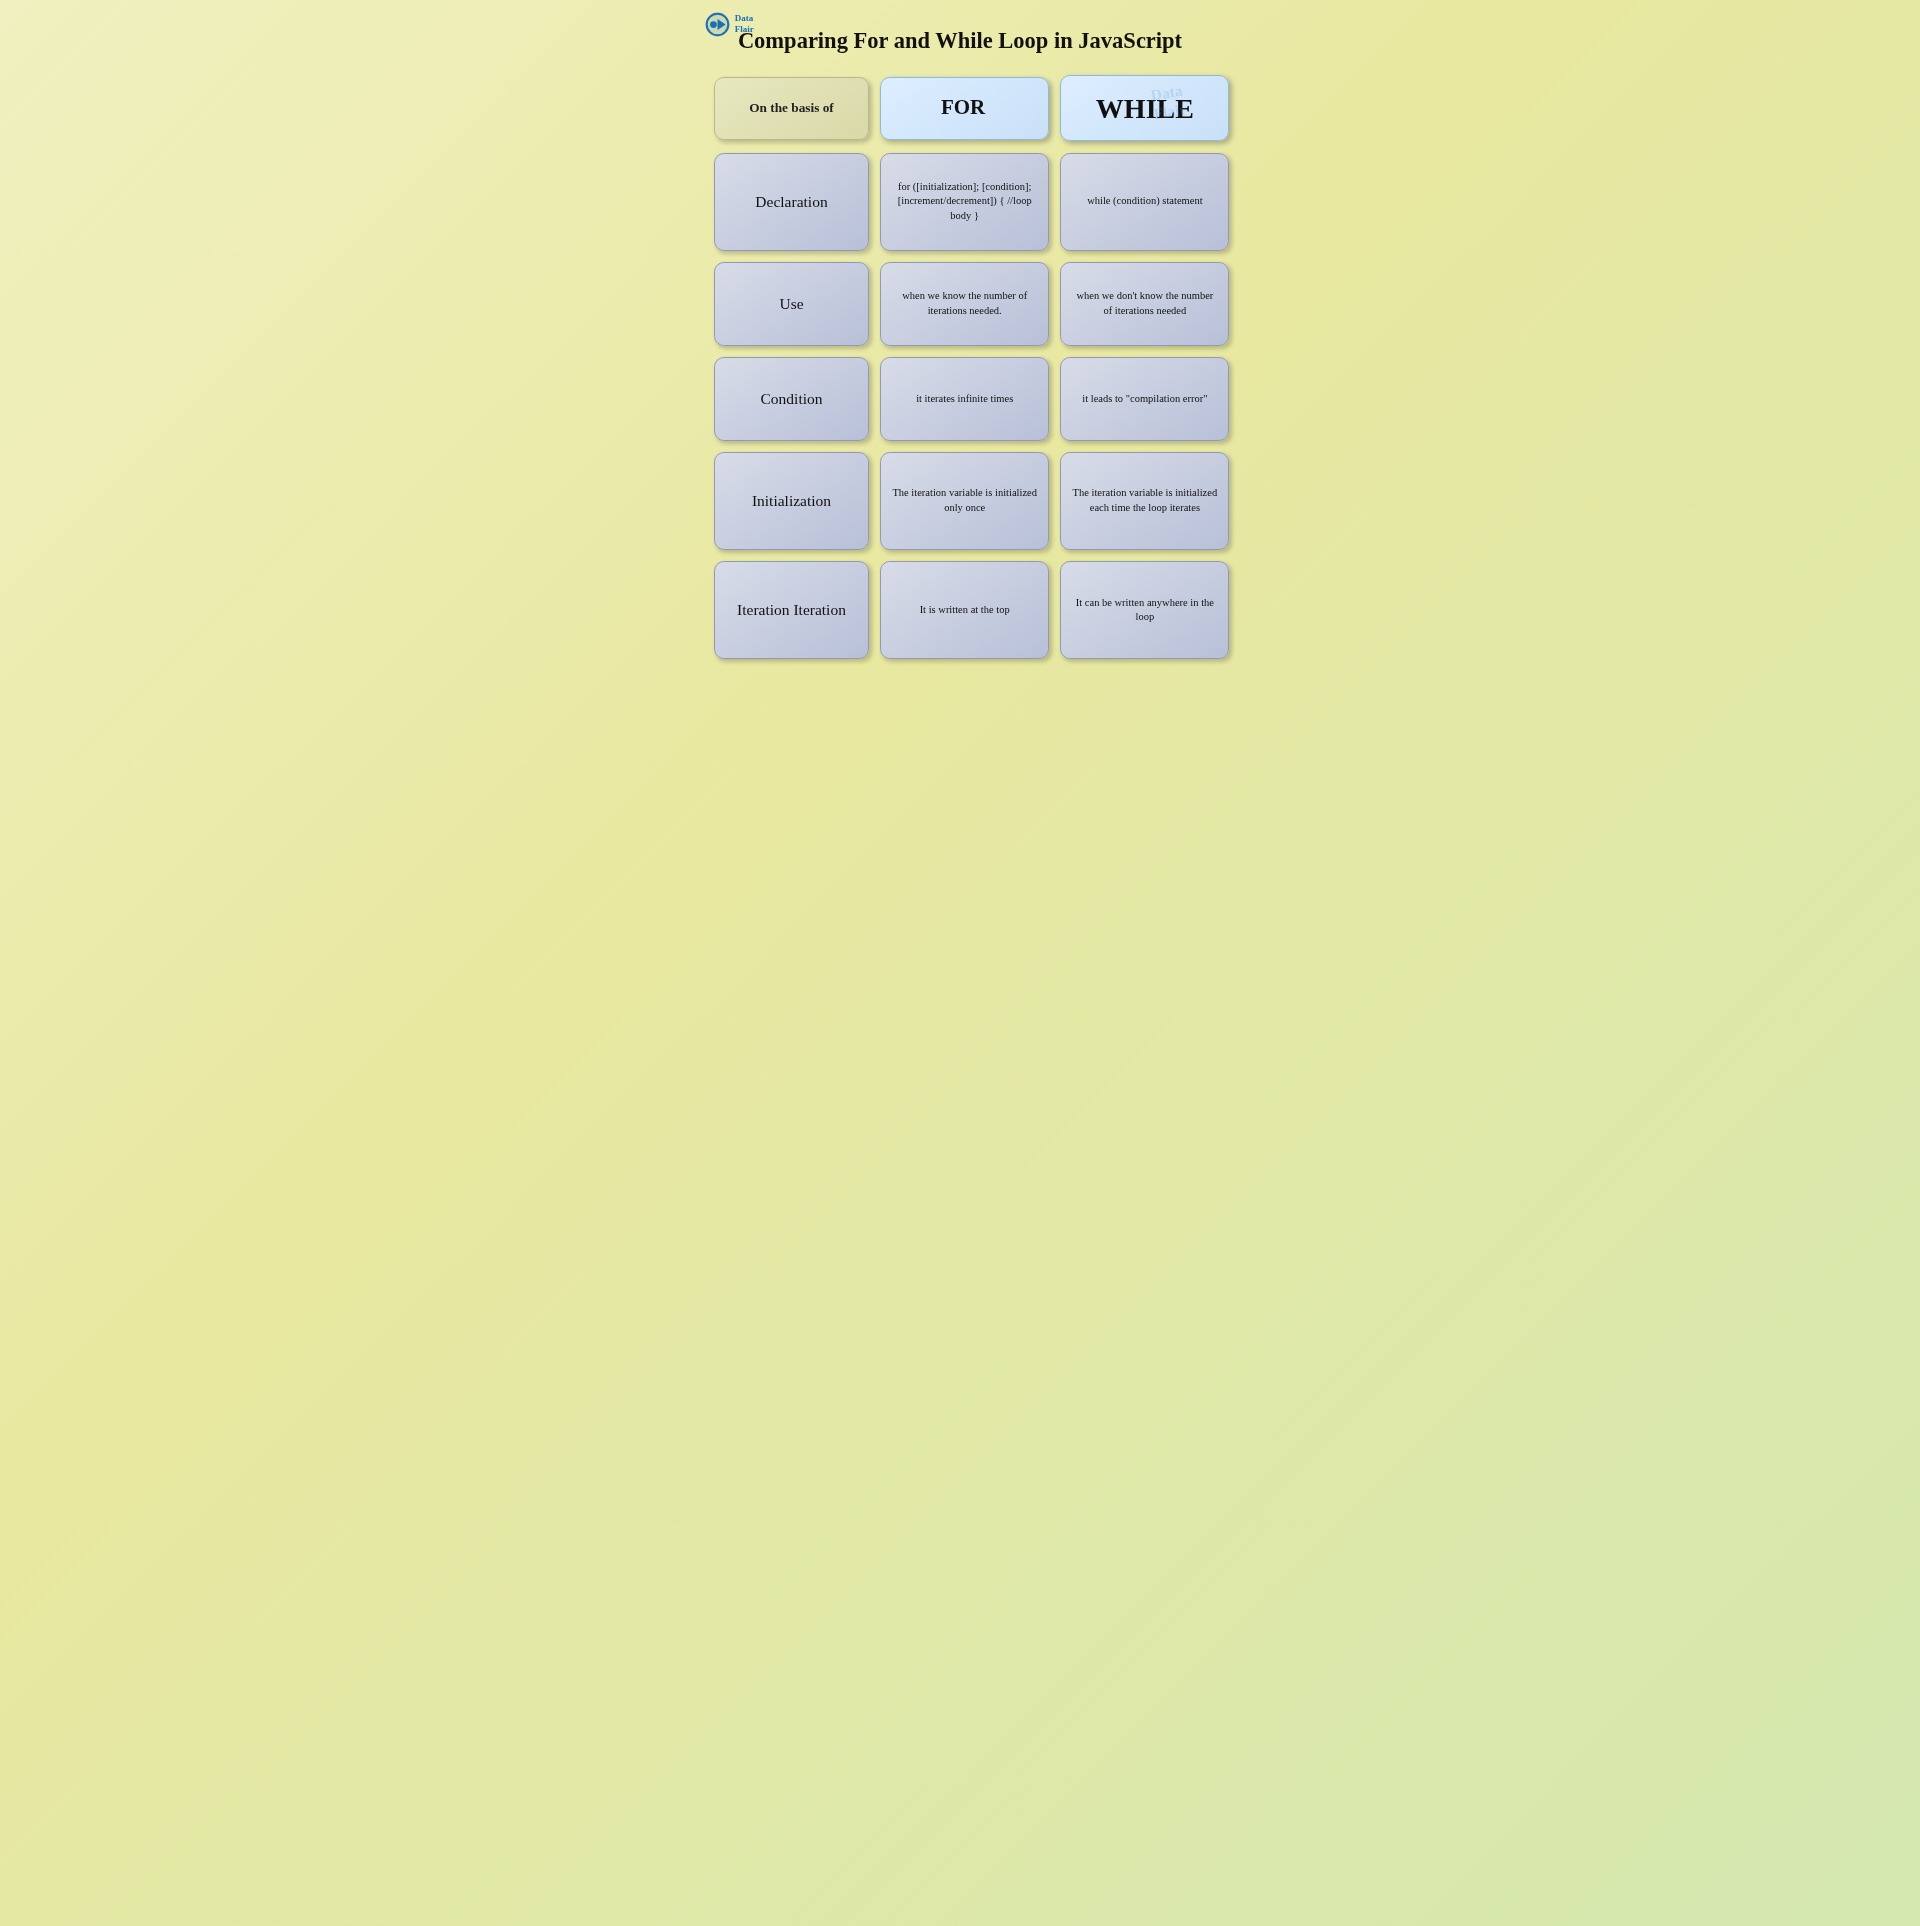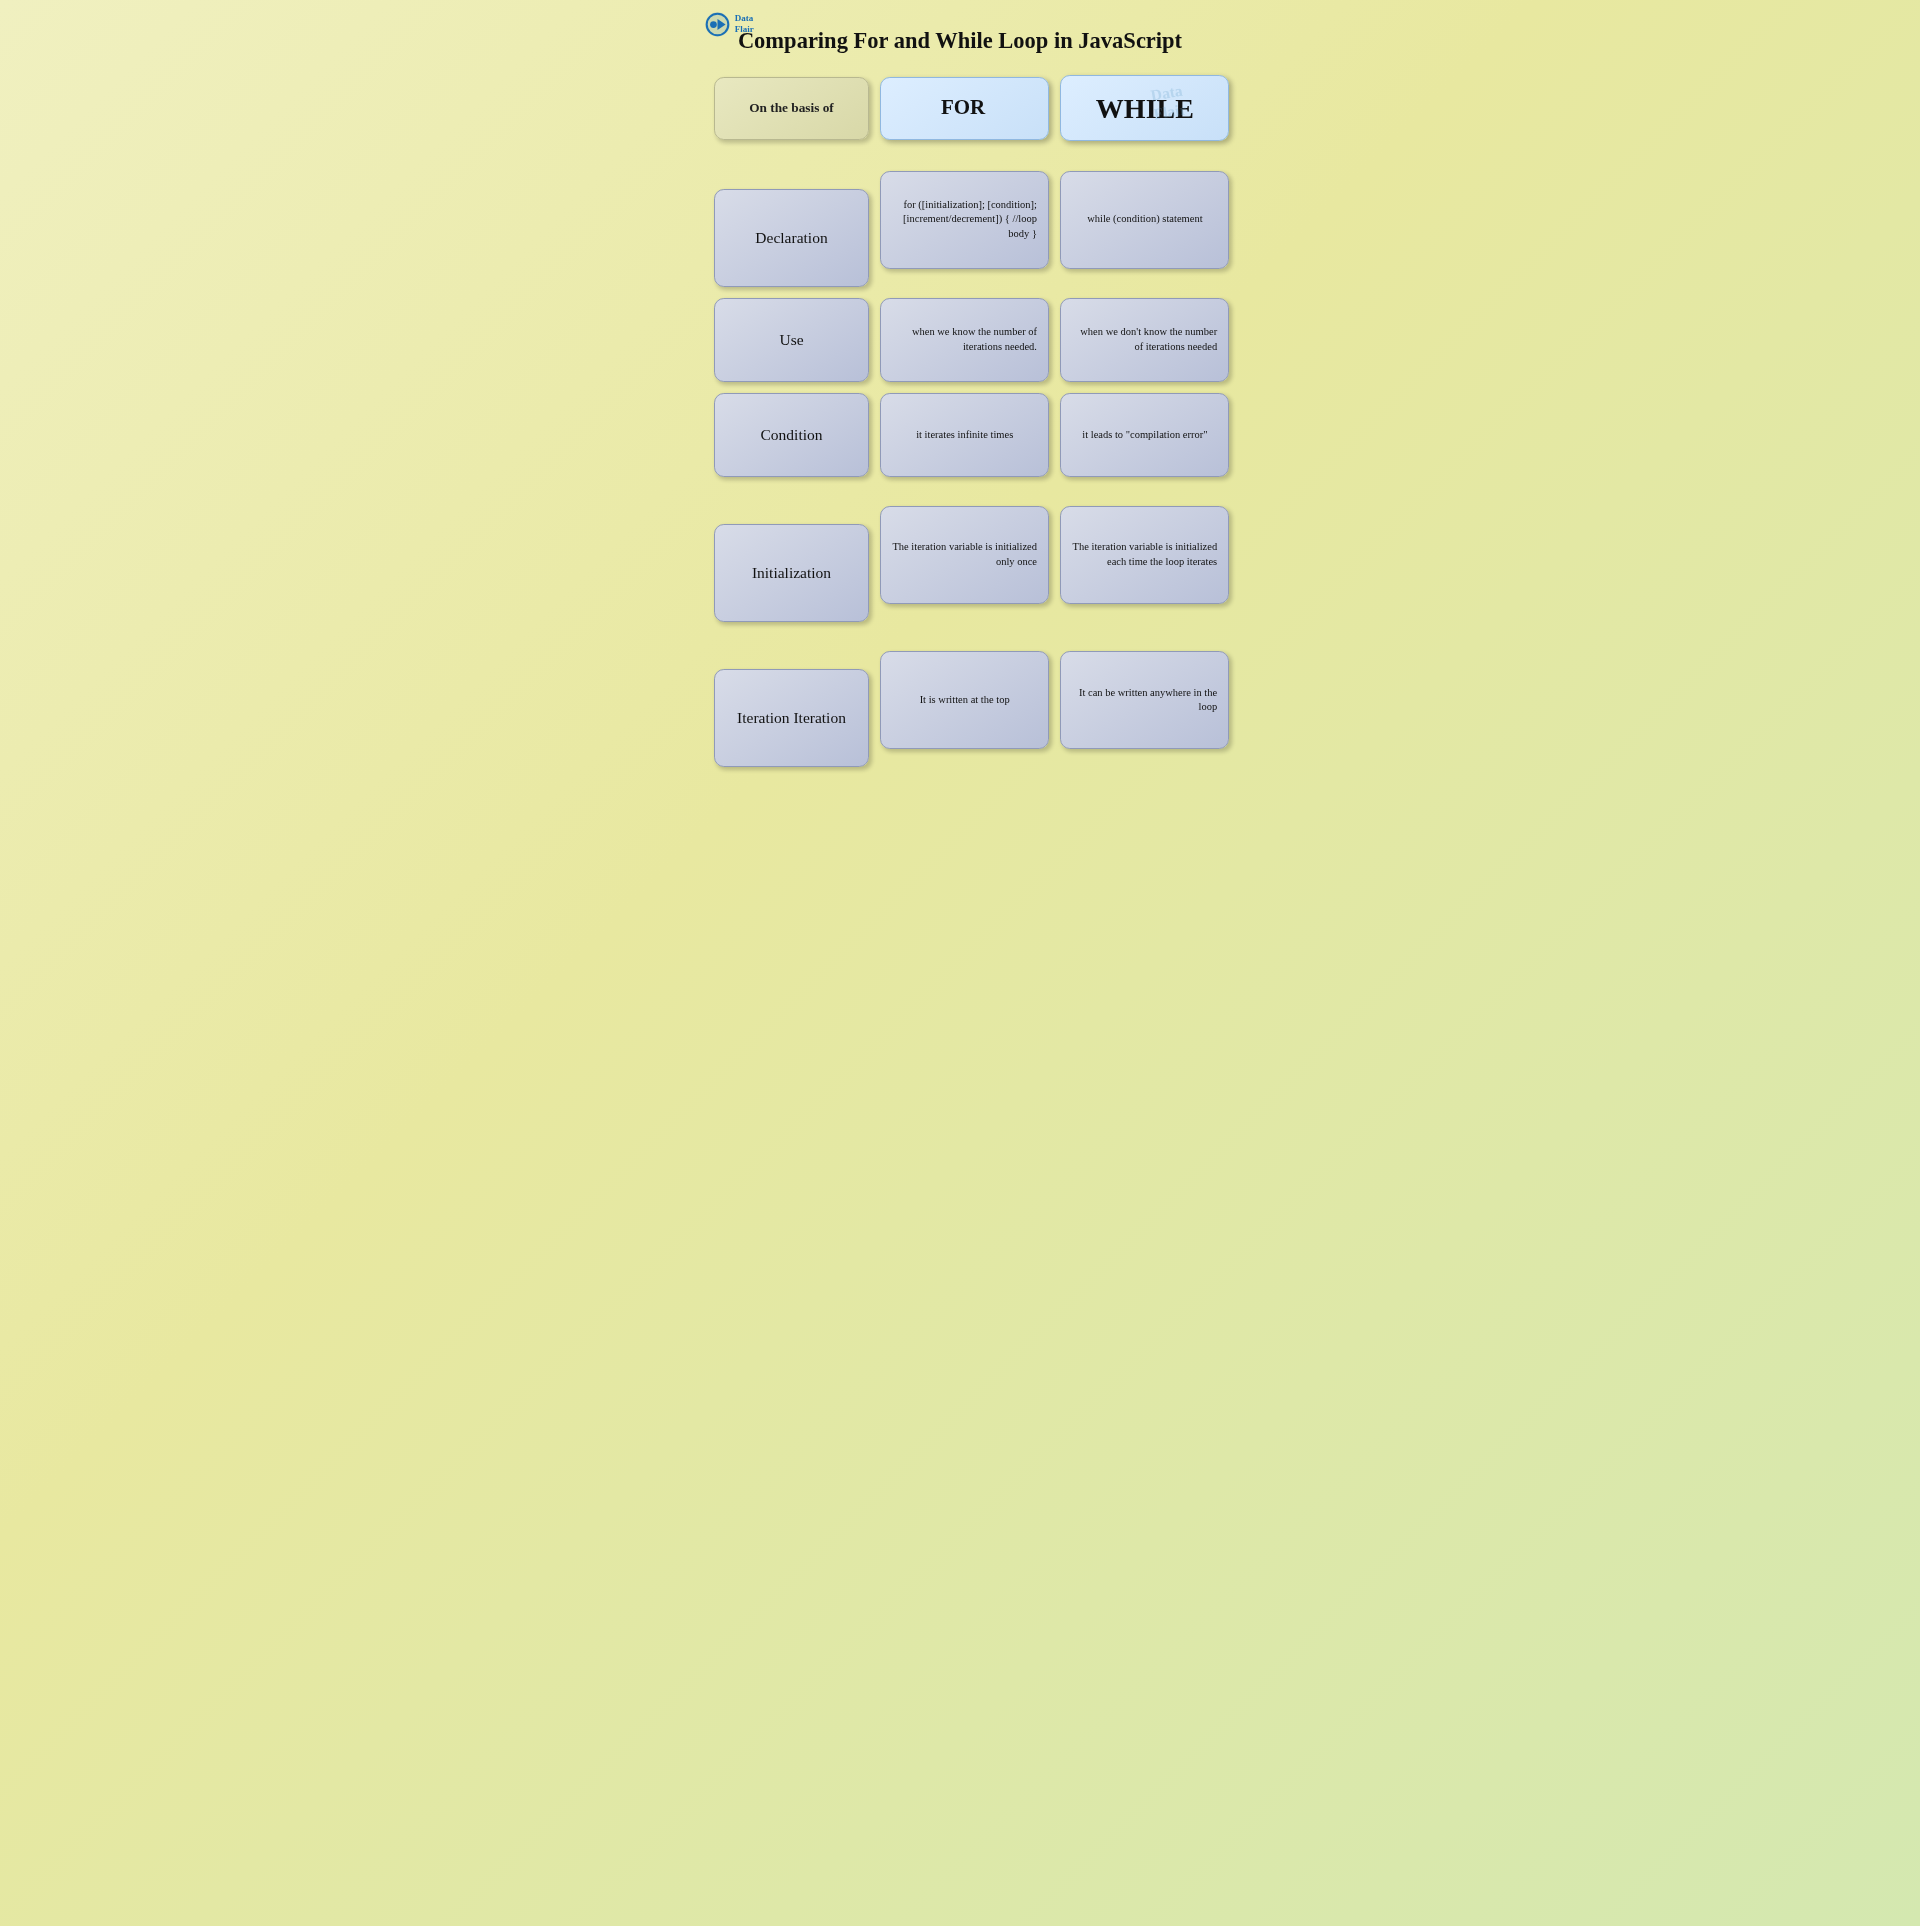--- a/index.html
+++ b/index.html
@@ -72,21 +72,21 @@
     .grid {
       display: grid;
       grid-template-columns: 155px 169px 169px;
       gap: 11.2px;
       align-items: center;
     }
 
     .cell {
       border-radius: 9.8px;
       padding: 12.6px 11.2px;
-      text-align: right;
+      text-align: center;
       font-size: 12px;
       font-weight: 500;
       line-height: 1.4;
       min-height: 63px;
       display: flex;
       align-items: center;
       justify-content: center;
     }
 
     
@@ -135,21 +135,20 @@
       border: 1.4px solid #909ab8;
       box-shadow: 2.1px 2.1px 4.2px rgba(0,0,0,0.2);
       font-size: 10.5px;
       font-weight: 500;
       color: #111;
       min-height: 84px;
     }
 
     .row-label.tall {
       min-height: 98px;
-      margin-top: 36px;
     }
 
     .row-data.tall {
       min-height: 98px;
     }
   </style>
 </head>
 <body>
 
 <div class="container">

